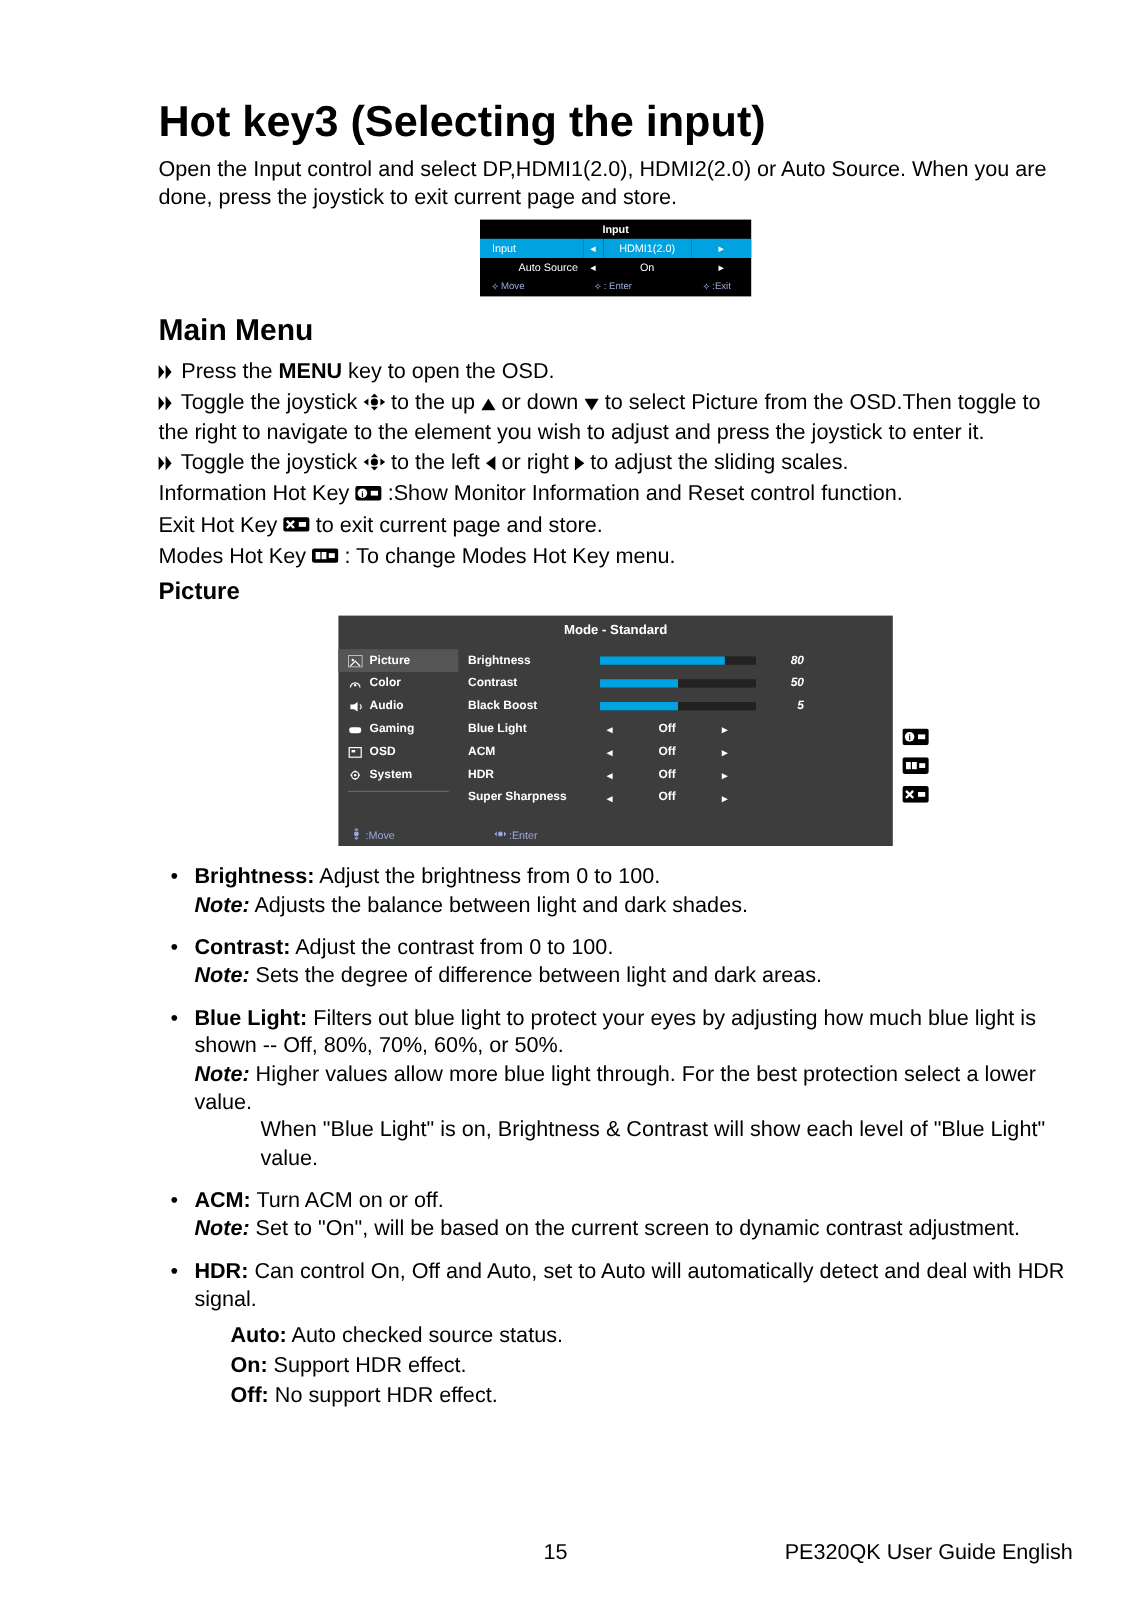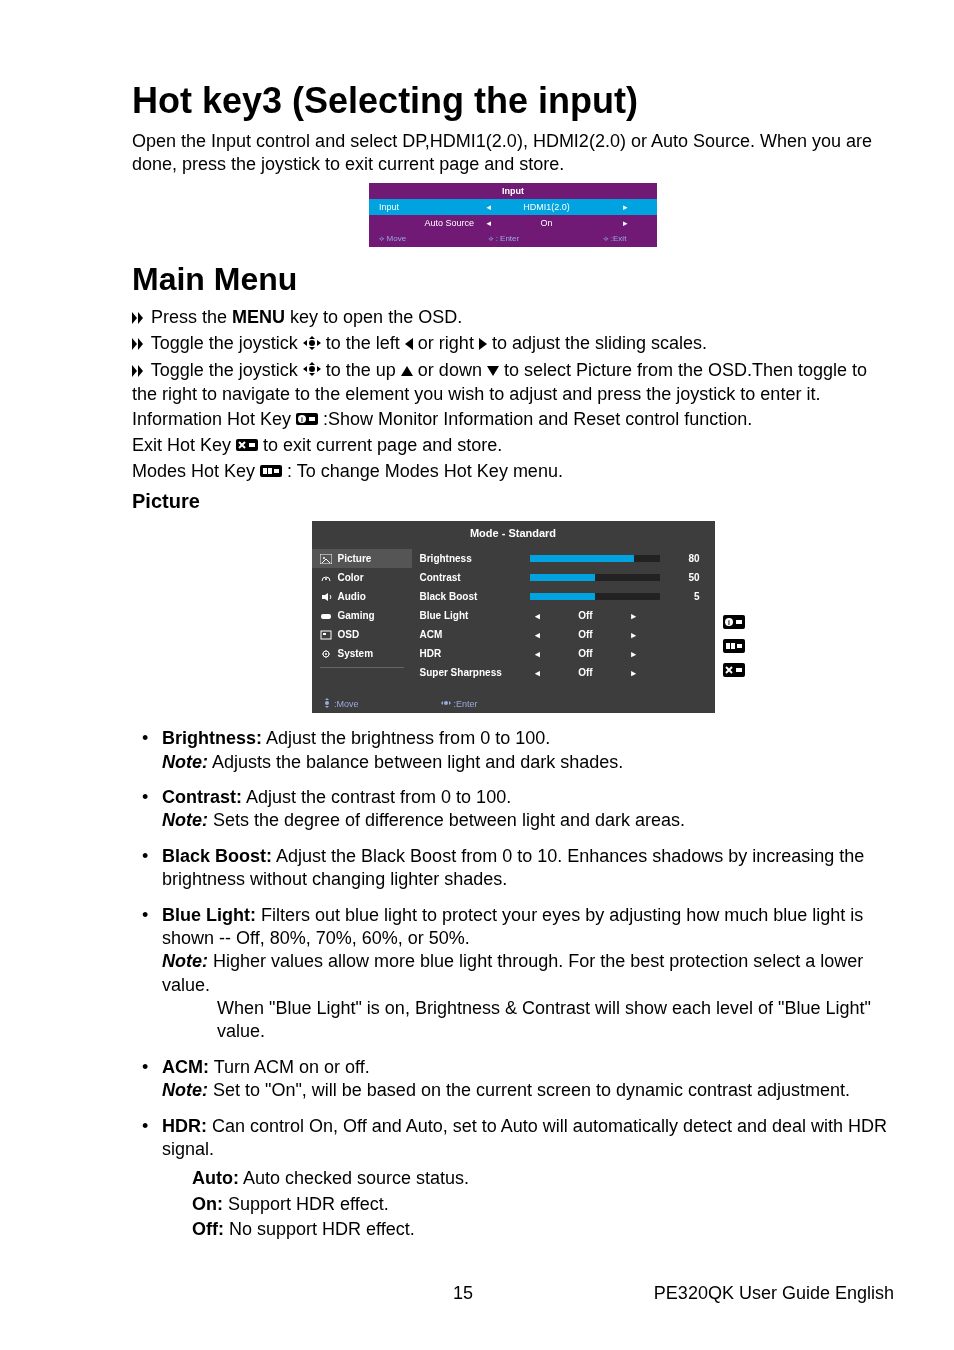--- a/index.html
+++ b/index.html
@@ -15,52 +15,52 @@
   }
   .page {
     padding: 80px 60px 0 132px;
   }
   h1 {
     font-size: 36px;
     font-weight: bold;
     margin: 0 0 8px 0;
   }
   h2 {
-    font-size: 32px;
+    font-size: 25px;
     font-weight: bold;
     margin: 14px 0 8px 0;
   }
   h3 {
     font-size: 20px;
     font-weight: bold;
     margin: 6px 0 8px 0;
   }
   p, li {
     font-size: 18px;
     line-height: 1.3;
     margin: 2px 0;
   }
   .input-panel {
-    width: 288px;
+    width: 226px;
     margin: 6px auto 2px auto;
-    background: #701a75;
+    background: #000000;
     color: #fff;
     font-size: 9px;
   }
   .input-panel .title {
     text-align: center;
     padding: 3px 0;
     font-weight: bold;
   }
   .input-panel table { width: 100%; border-collapse: collapse; }
   .input-panel td { padding: 3px 4px; text-align: center; }
   .input-panel .hl { background: #00a3e0; }
   .input-panel .footer td { font-size: 8px; color: #9ad; text-align: left; padding-left: 10px;}
   .picture-panel {
-    width: 403px;
+    width: 462px;
     margin: 6px auto 14px auto;
     background: #3d3d3d;
     color: #fff;
     font-size: 10px;
     position: relative;
   }
   .picture-panel .hdr {
     text-align: center;
     font-weight: bold;
     padding: 6px 0;
@@ -90,21 +90,21 @@
     display: flex;
     align-items: center;
     padding: 4px 0;
     font-weight: bold;
   }
   .row .lbl { width: 110px; padding-left: 8px; }
   .row .bar {
     width: 130px; height: 7px; background: #222; position: relative;
   }
   .row .bar .fill { position:absolute; left:0; top:0; bottom:0; background:#00a3e0; }
-  .row .val { width: 40px; text-align: right; padding-right: 12px; }
+  .row .val { width: 40px; text-align: right; padding-right: 12px; font-style: italic; }
   .row .arrow { width: 16px; text-align:center; font-size:9px;}
   .row .state { width: 80px; text-align:center; }
   .panel-footer {
     padding: 12px 10px 4px 10px;
     font-size: 9px;
     color: #9ad;
   }
   .panel-footer span { margin-right: 40px; }
   .side-icons {
     position: absolute;
@@ -212,61 +212,61 @@
           <path d="M0 0 L5 6 L0 12 Z M6 0 L11 6 L6 12 Z" fill="#000"></path>
         </svg>
     </span>
     <span>Toggle the joystick </span>
     <span class="icon-box">
       <svg width="18" height="14" viewBox="0 0 18 14">
           <circle cx="9" cy="7" r="3" fill="#000"></circle>
           <path d="M0 7 L4 4 L4 10 Z M18 7 L14 4 L14 10 Z M9 0 L6 3 L12 3 Z M9 14 L6 11 L12 11 Z" fill="#000"></path>
         </svg>
     </span>
-    <span> to the left </span>
-    <span class="icon-box">
-      <svg width="8" height="12" viewBox="0 0 8 12">
-          <path d="M8 0 L0 6 L8 12 Z" fill="#000"></path>
-        </svg>
-    </span>
-    <span> or right </span>
-    <span class="icon-box">
-      <svg width="8" height="12" viewBox="0 0 8 12">
-          <path d="M0 0 L8 6 L0 12 Z" fill="#000"></path>
-        </svg>
-    </span>
-    <span> to adjust the sliding scales.</span>
+    <span> to the up </span>
+    <span class="icon-box">
+      <svg width="12" height="10" viewBox="0 0 12 10">
+          <path d="M6 0 L12 10 L0 10 Z" fill="#000"></path>
+        </svg>
+    </span>
+    <span> or down </span>
+    <span class="icon-box">
+      <svg width="12" height="10" viewBox="0 0 12 10">
+          <path d="M0 0 L12 0 L6 10 Z" fill="#000"></path>
+        </svg>
+    </span>
+    <span> to select Picture from the OSD.Then toggle to the right to navigate to the element you wish to adjust and press the joystick to enter it.</span>
   </p>
 
   <p>
     <span class="dchev">
       <svg width="14" height="12" viewBox="0 0 14 12">
           <path d="M0 0 L5 6 L0 12 Z M6 0 L11 6 L6 12 Z" fill="#000"></path>
         </svg>
     </span>
     <span>Toggle the joystick </span>
     <span class="icon-box">
       <svg width="18" height="14" viewBox="0 0 18 14">
           <circle cx="9" cy="7" r="3" fill="#000"></circle>
           <path d="M0 7 L4 4 L4 10 Z M18 7 L14 4 L14 10 Z M9 0 L6 3 L12 3 Z M9 14 L6 11 L12 11 Z" fill="#000"></path>
         </svg>
     </span>
-    <span> to the up </span>
-    <span class="icon-box">
-      <svg width="12" height="10" viewBox="0 0 12 10">
-          <path d="M6 0 L12 10 L0 10 Z" fill="#000"></path>
-        </svg>
-    </span>
-    <span> or down </span>
-    <span class="icon-box">
-      <svg width="12" height="10" viewBox="0 0 12 10">
-          <path d="M0 0 L12 0 L6 10 Z" fill="#000"></path>
-        </svg>
-    </span>
-    <span> to select Picture from the OSD.Then toggle to the right to navigate to the element you wish to adjust and press the joystick to enter it.</span>
+    <span> to the left </span>
+    <span class="icon-box">
+      <svg width="8" height="12" viewBox="0 0 8 12">
+          <path d="M8 0 L0 6 L8 12 Z" fill="#000"></path>
+        </svg>
+    </span>
+    <span> or right </span>
+    <span class="icon-box">
+      <svg width="8" height="12" viewBox="0 0 8 12">
+          <path d="M0 0 L8 6 L0 12 Z" fill="#000"></path>
+        </svg>
+    </span>
+    <span> to adjust the sliding scales.</span>
   </p>
 
   <p>
     <span>Information Hot Key </span>
     <span class="icon-box">
       <svg width="22" height="14" viewBox="0 0 22 14">
           <rect x="0" y="1" width="22" height="12" rx="2" fill="#000"></rect>
           <circle cx="6" cy="7" r="4" fill="#fff"></circle>
           <text x="6" y="10" font-size="7" text-anchor="middle" fill="#000" font-family="Arial" font-weight="bold">i</text>
           <rect x="13" y="5" width="6" height="4" fill="#fff"></rect>
@@ -437,23 +437,20 @@
   <ul class="bullets">
     <li>
       <b>Brightness:</b><span> Adjust the brightness from 0 to 100.</span><br>
       <b><i>Note:</i></b><span> Adjusts the balance between light and dark shades.</span>
     </li>
     <li>
       <b>Contrast:</b><span> Adjust the contrast from 0 to 100.</span><br>
       <b><i>Note:</i></b><span> Sets the degree of difference between light and dark areas.</span>
     </li>
     <li>
-      <b>Black Boost:</b><span> Adjust the Black Boost from 0 to 10. Enhances shadows by increasing the brightness without changing lighter shades.</span>
-    </li>
-    <li>
       <b>Blue Light:</b><span> Filters out blue light to protect your eyes by adjusting how much blue light is shown -- Off, 80%, 70%, 60%, or 50%.</span><br>
       <b><i>Note:</i></b><span> Higher values allow more blue light through. For the best protection select a lower value.</span>
       <div class="note-indent">When "Blue Light" is on, Brightness &amp; Contrast will show each level of "Blue Light" value.</div>
     </li>
     <li>
       <b>ACM:</b><span> Turn ACM on or off.</span><br>
       <b><i>Note:</i></b><span> Set to "On", will be based on the current screen to dynamic contrast adjustment.</span>
     </li>
     <li>
       <b>HDR:</b><span> Can control On, Off and Auto, set to Auto will automatically detect and deal with HDR signal.</span>

